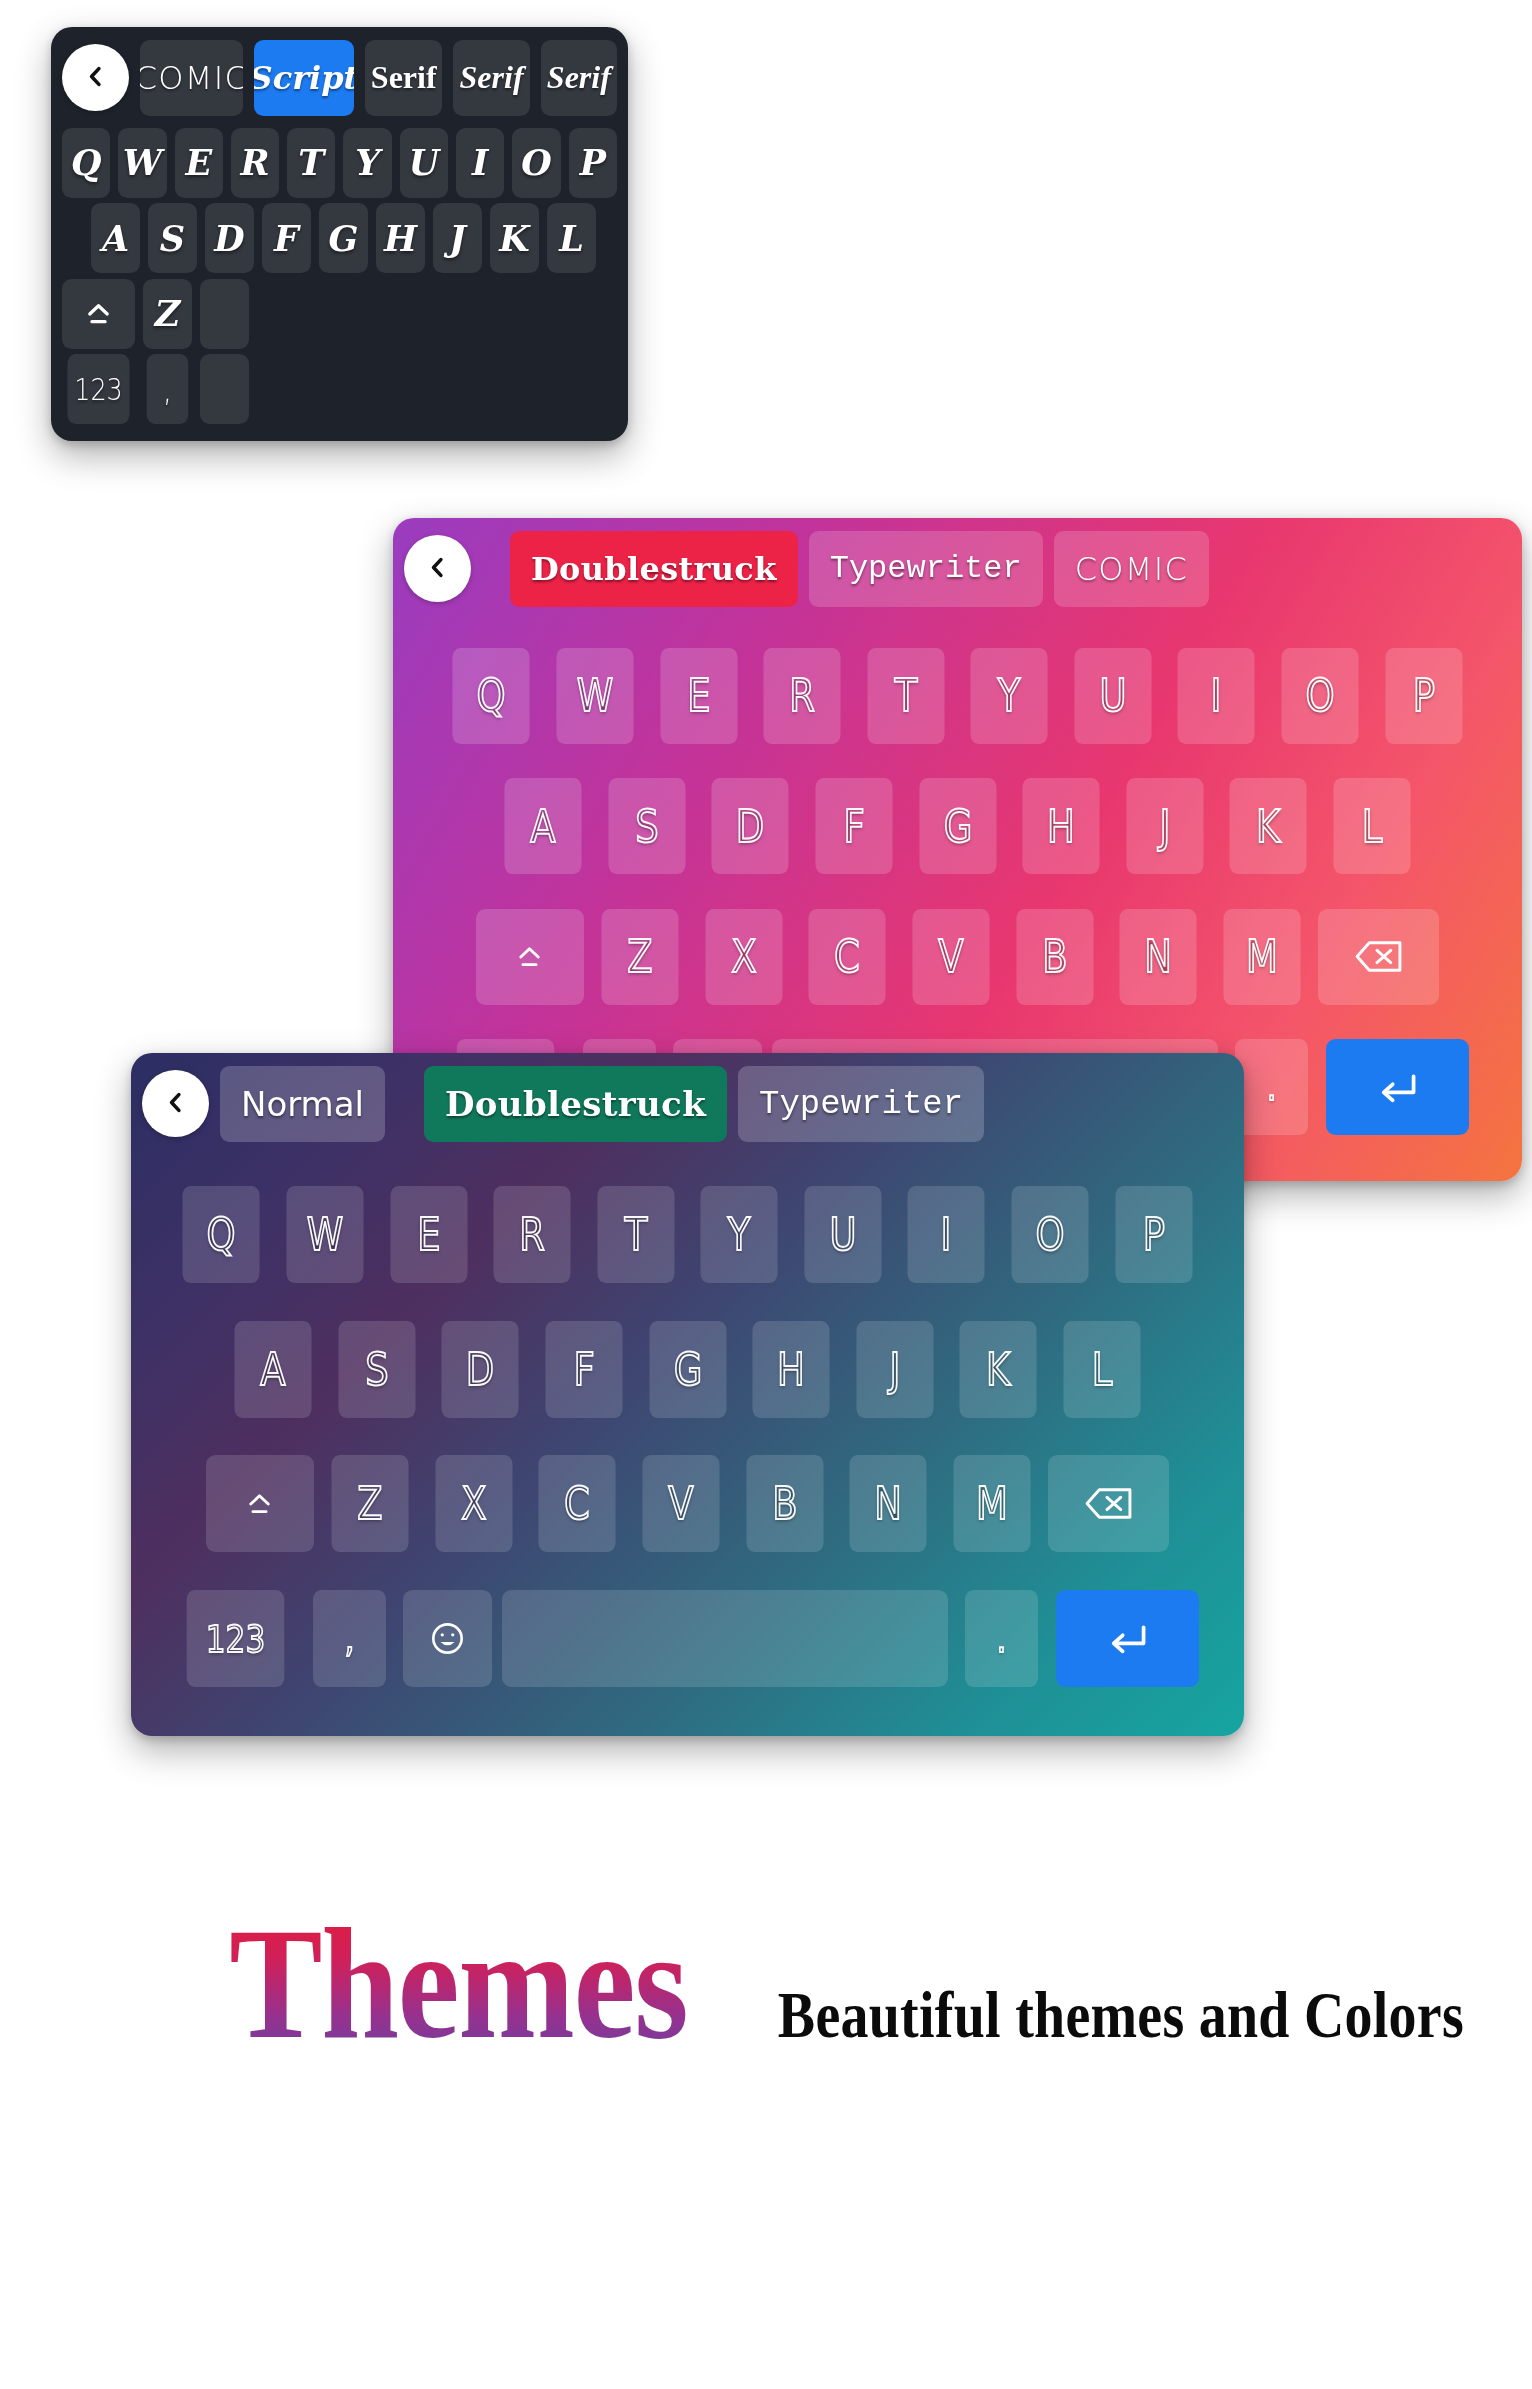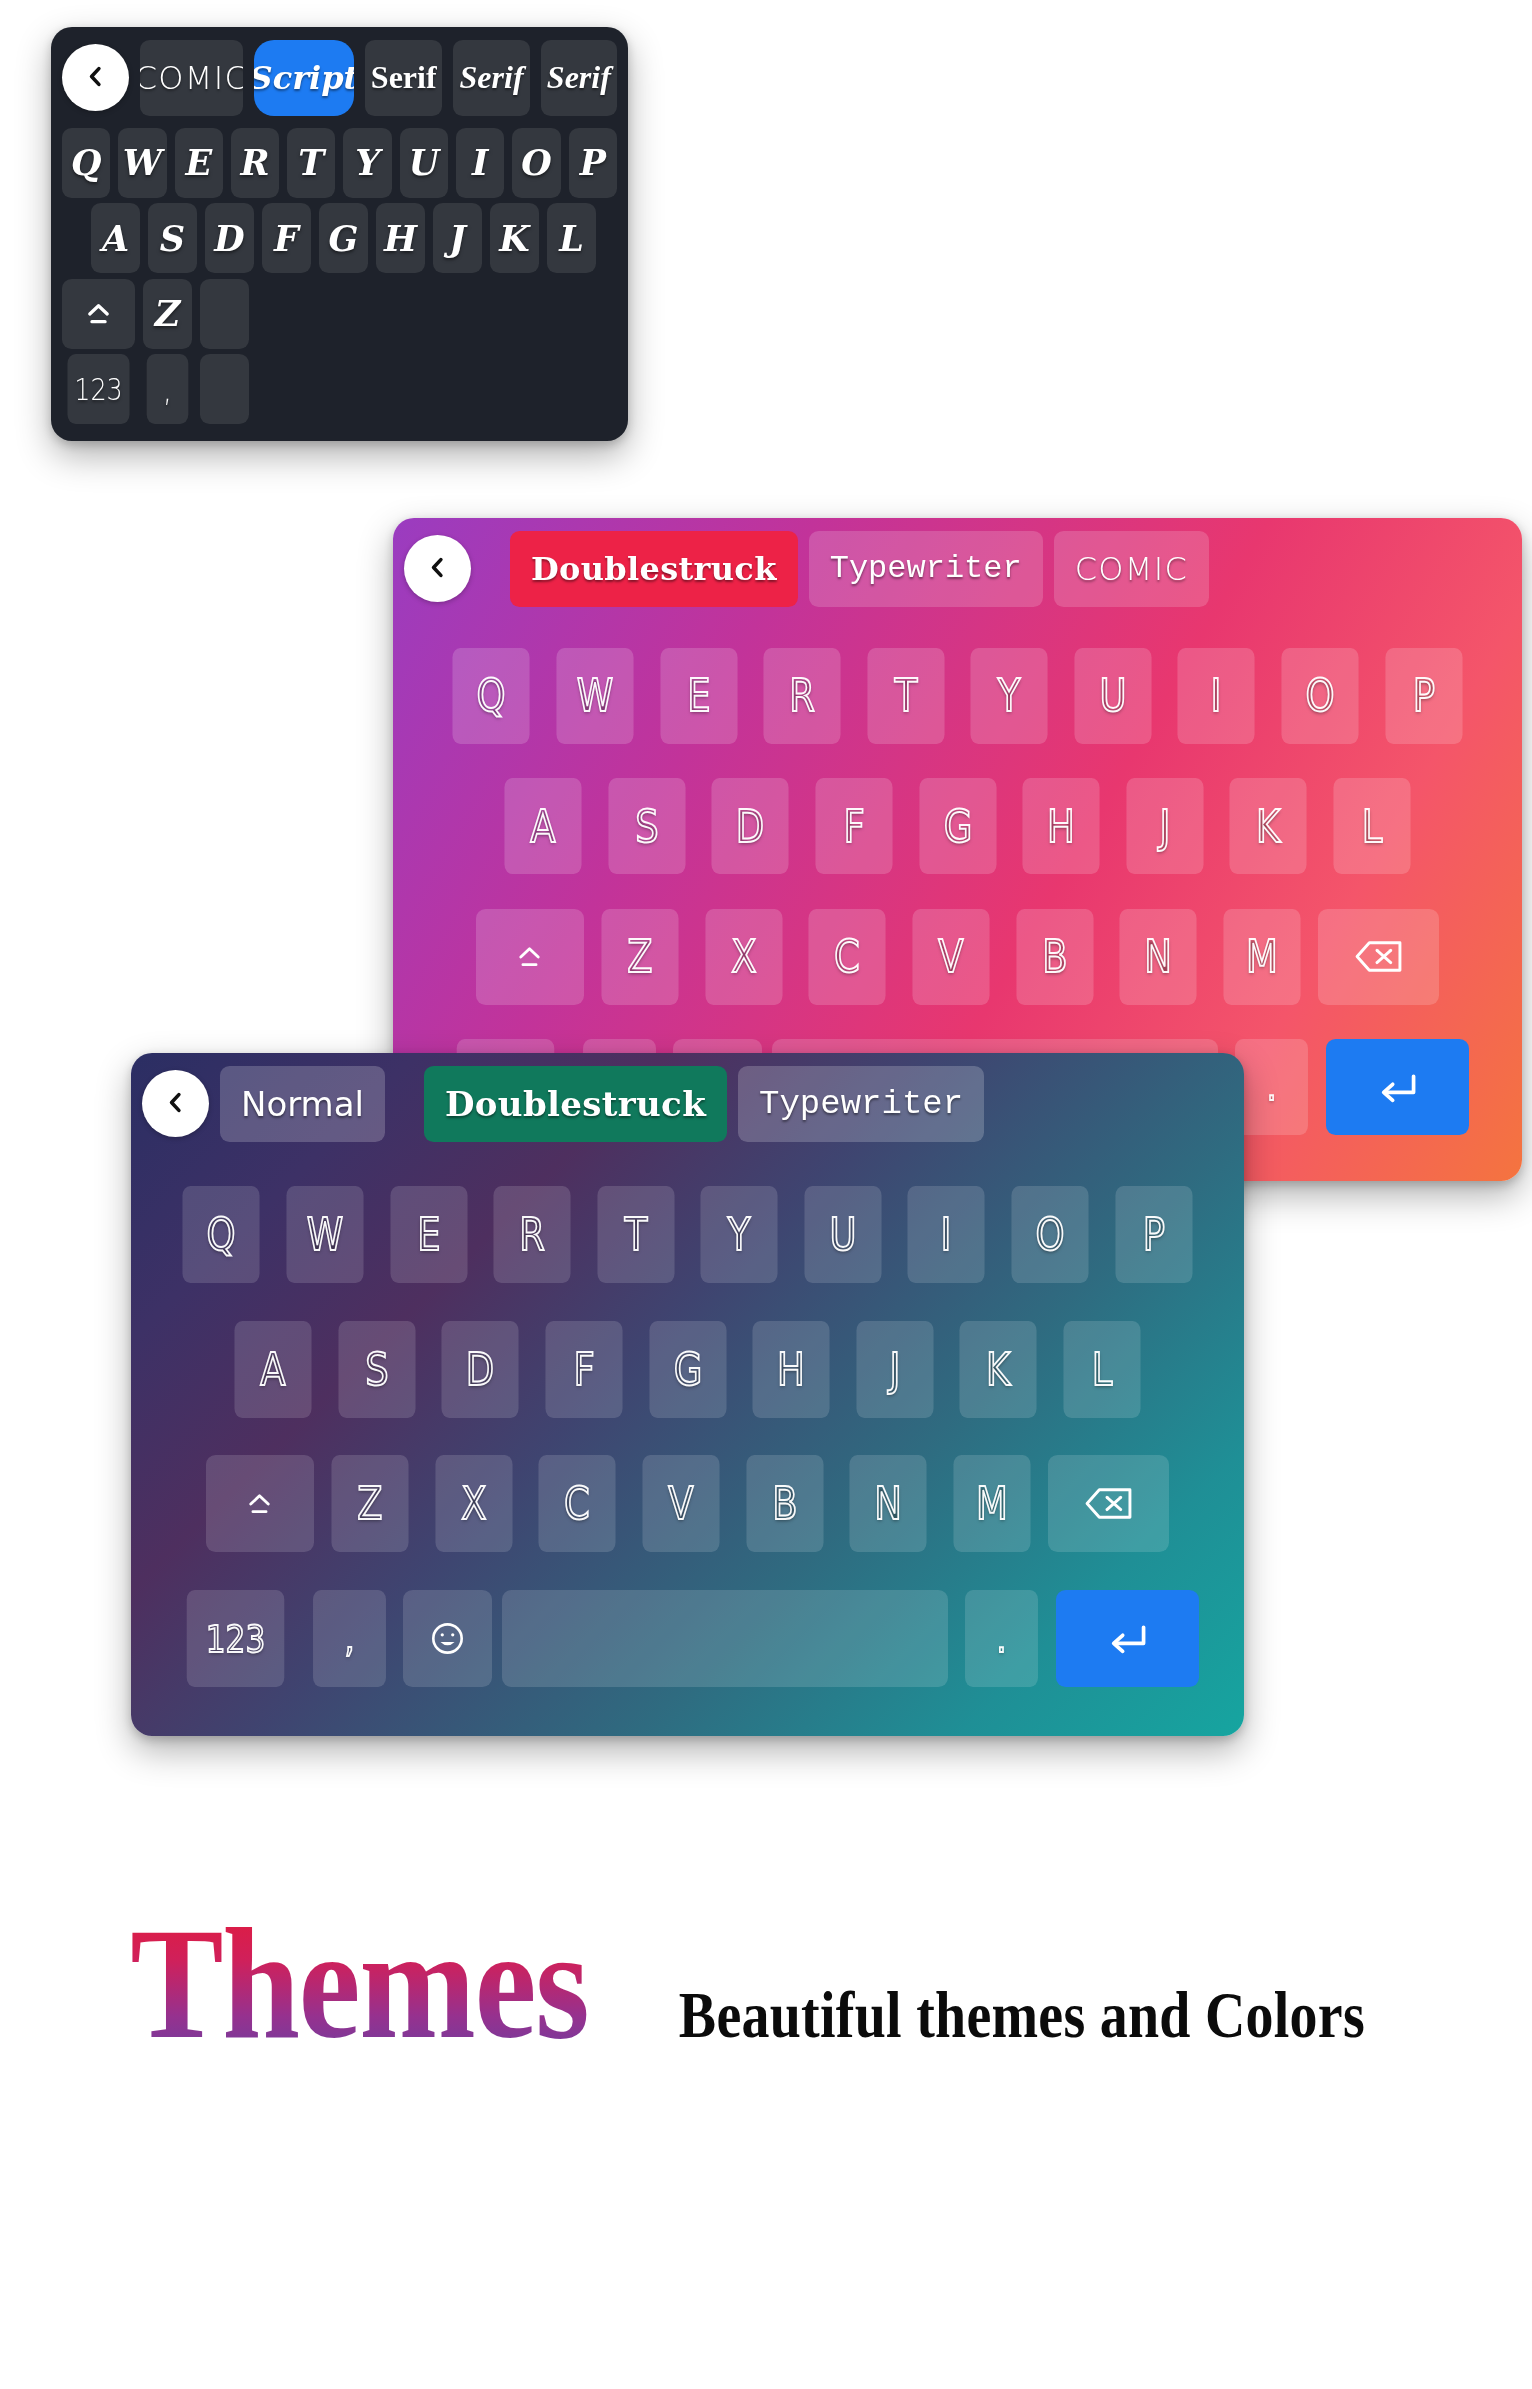--- a/index.html
+++ b/index.html
@@ -44,21 +44,21 @@
 
   
   #kb-dark { left: 51px; top: 27px; width: 577px; height: 414px; background: #1e222b; }
   #kb-dark .font-chip { background: #34383f; font-size: 32px; }
   #kb-dark .font-chip.active { background: #1d7bf2; }
   #kb-dark .key { background: #34383f; }
   #kb-dark .krow { gap: 8px; }
   #kb-dark .k-letter { width: 49px; height: 70px; font-size: 35px; }
   #kb-dark .k-wide { width: 73px; height: 70px; font-size: 30px; }
   .f-comic { font-family: "DejaVu Sans", sans-serif; letter-spacing: .04em; font-weight: 300; }
-  .f-script { font-family: "DejaVu Serif", serif; font-style: italic; font-weight: 700; border-radius: 20px; }
+  .f-script { font-family: "DejaVu Serif", serif; font-style: italic; font-weight: 700; }
   .f-serif-b { font-family: "Liberation Serif", serif; font-weight: 700; }
   .f-serif-bi { font-family: "Liberation Serif", serif; font-weight: 700; font-style: italic; }
   .f-serif-i { font-family: "Liberation Serif", serif; font-style: italic; font-weight: 600; }
   .script-glyph { font-family: "DejaVu Serif", serif; font-style: italic; font-weight: 700; }
 
   
   #kb-pink {
     left: 393px; top: 518px; width: 1129px; height: 663px;
     background: linear-gradient(120deg,#9a3cc0 0%, #c2339a 28%, #e8376f 58%, #f4556a 78%, #f4743f 100%);
   }
@@ -97,21 +97,21 @@
     -webkit-text-stroke: 2px rgba(255,255,255,.97);
     text-shadow: 0 1.6px 4px rgba(0,0,0,.40);
     transform: scaleX(.82);
   }
   .f-double { font-family: "DejaVu Serif", serif; font-weight: 700; letter-spacing: .01em; margin-left: 28px; }
   .f-typew  { font-family: Liberation Mono, monospace; font-weight: 400; }
   .f-normal { font-family: "DejaVu Sans", sans-serif; font-weight: 400; }
   .num-gl   { font-family: "DejaVu Sans", sans-serif; font-weight: 300; transform: scaleX(.85); }
 
   
-  .caption { position: absolute; left: 0; right: 12px; top: 1904px; text-align: center; }
+  .caption { position: absolute; left: 0; right: 12px; top: 1904px; text-align: right; }
   .title {
     font-family: "Liberation Serif", serif; font-weight: 700;
     font-size: 159px; line-height: 1.0; letter-spacing: -0.01em;
     background: linear-gradient(180deg,#e21b3c 0%, #d0205a 35%, #97318e 70%, #6b3fa0 100%);
     -webkit-background-clip: text; background-clip: text; color: transparent;
     transform: scaleX(.88); display: inline-block;
   }
   .subtitle {
     font-family: "Liberation Serif", serif; font-weight: 700;
     font-size: 65px; color: #0b0b0b; margin-top: 11px;

